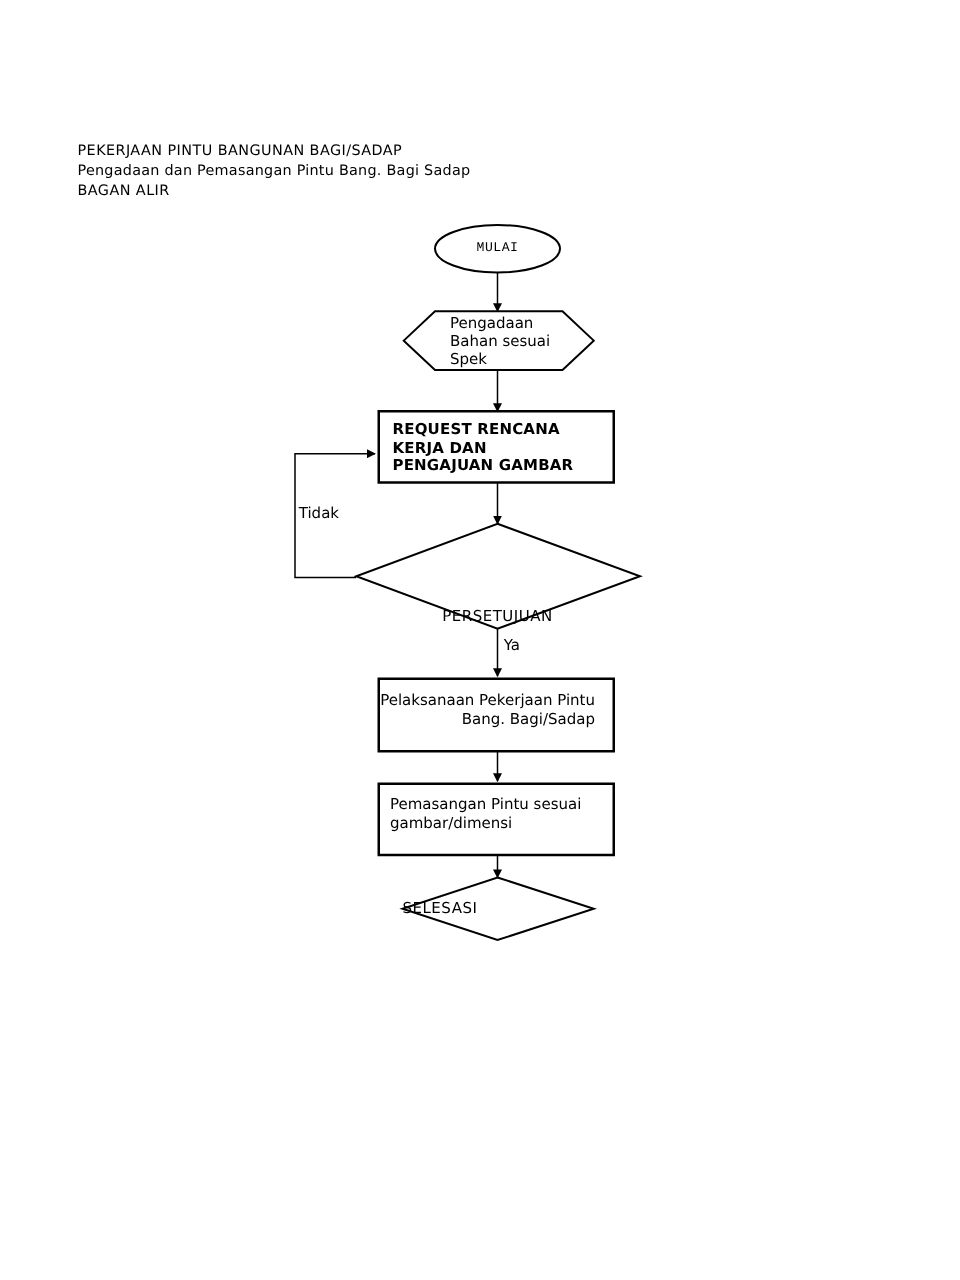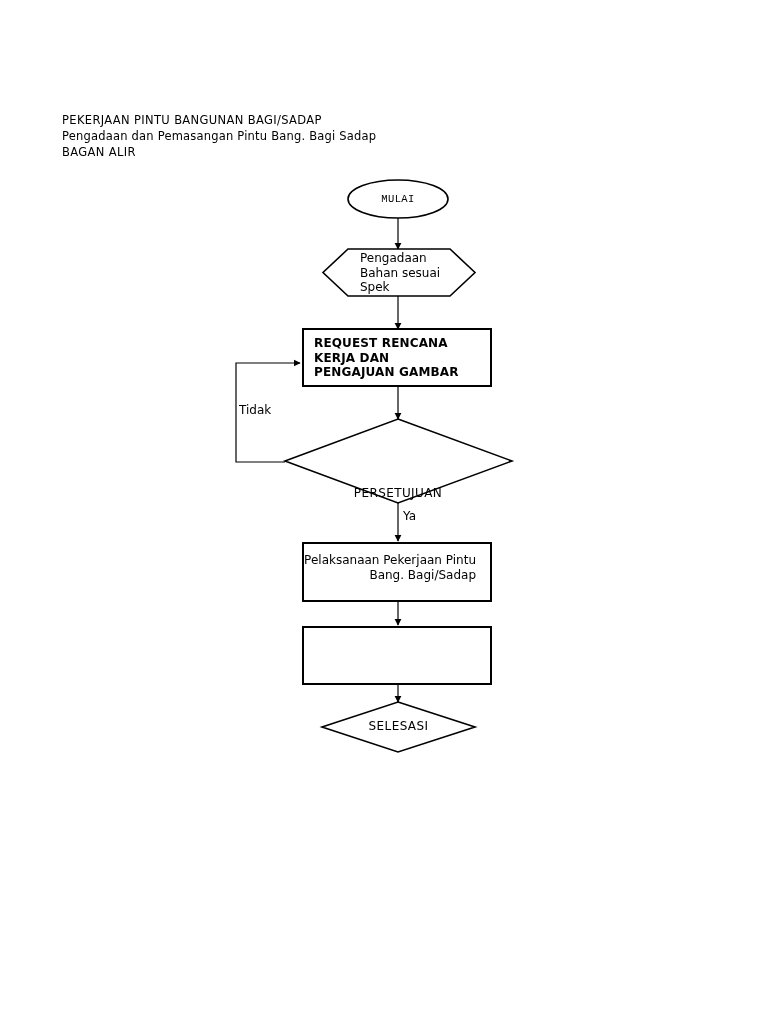--- a/index.html
+++ b/index.html
@@ -103,21 +103,21 @@
     text-align: right;
   }
   
   .t-pemasangan {
     left: 312px; top: 636px; width: 176px;
     text-align: left;
   }
   
   .t-selesai {
     left: 322px; top: 719px; width: 153px;
-    text-align: center;
+    text-align: left;
     letter-spacing: 0.4px;
   }
   
   .t-tidak { left: 239px; top: 404px; }
   .t-ya    { left: 403px; top: 510px; text-align: right; }
 </style>
 </head>
 <body>
 
 <div id="page">
@@ -174,20 +174,22 @@
 Spek</div>
 
   <div class="node-text t-request">REQUEST RENCANA KERJA DAN
 PENGAJUAN GAMBAR</div>
 
   <div class="node-text t-persetujuan">PERSETUJUAN</div>
 
   <div class="node-text t-pelaksanaan">Pelaksanaan Pekerjaan Pintu
 Bang. Bagi/Sadap</div>
 
+  <div class="node-text t-pemasangan">Pemasangan Pintu sesuai
+gambar/dimensi</div>
 
   <div class="node-text t-selesai">SELESASI</div>
 
   <div class="label-text t-tidak">Tidak</div>
 
   <div class="label-text t-ya">Ya</div>
 
 </div>
 
 </body></html>

